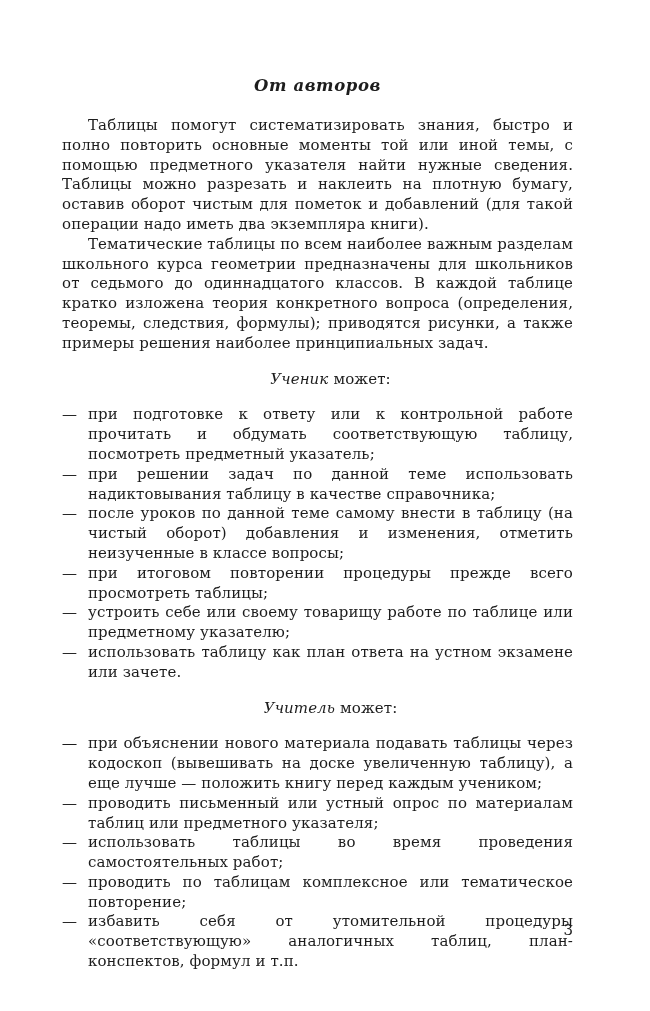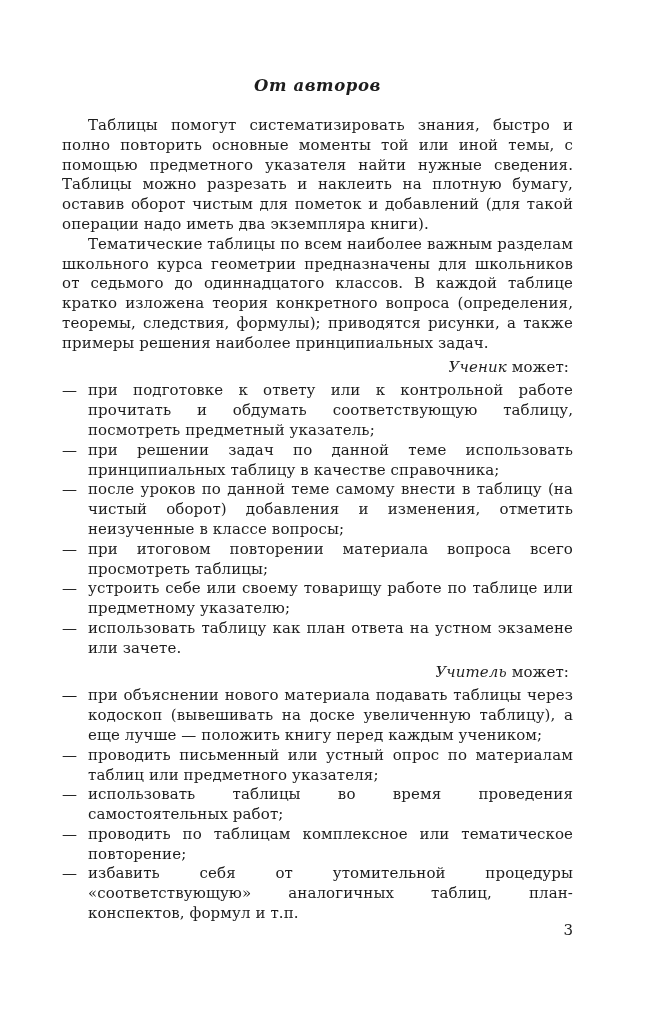--- a/index.html
+++ b/index.html
@@ -39,23 +39,23 @@
     font-size: 15px;
     line-height: 19.8px;
     letter-spacing: 0.1px;
     text-align: justify;
   }
   .para {
     margin: 0;
     text-indent: 26px;
   }
   .section-heading {
-    margin: 4px;
+    margin: 16px;
     text-indent: 26px;
-    text-align: right;
+    text-align: center;
   }
   .heading-emphasis {
     font-style: italic;
   }
   .heading-rest {
     margin-left: 0.33em;
   }
   .list {
     margin: 0;
     padding: 0;
@@ -97,31 +97,31 @@
 
     <div class="list">
 
         <div class="list-item">
           <span class="dash-marker">—</span>
           <span class="item-text">при подготовке к ответу или к контрольной работе прочитать и обдумать соответствующую таблицу, посмотреть предметный указатель;</span>
         </div>
 
         <div class="list-item">
           <span class="dash-marker">—</span>
-          <span class="item-text">при решении задач по данной теме использовать принципиальных таблицу в качестве справочника;</span>
+          <span class="item-text">при решении задач по данной теме использовать надиктовывания таблицу в качестве справочника;</span>
         </div>
 
         <div class="list-item">
           <span class="dash-marker">—</span>
           <span class="item-text">после уроков по данной теме самому внести в таблицу (на чистый оборот) добавления и изменения, отметить неизученные в классе вопросы;</span>
         </div>
 
         <div class="list-item">
           <span class="dash-marker">—</span>
-          <span class="item-text">при итоговом повторении материала вопроса всего просмотреть таблицы;</span>
+          <span class="item-text">при итоговом повторении процедуры прежде всего просмотреть таблицы;</span>
         </div>
 
         <div class="list-item">
           <span class="dash-marker">—</span>
           <span class="item-text">устроить себе или своему товарищу работе по таблице или предметному указателю;</span>
         </div>
 
         <div class="list-item">
           <span class="dash-marker">—</span>
           <span class="item-text">использовать таблицу как план ответа на устном экзамене или зачете.</span>

